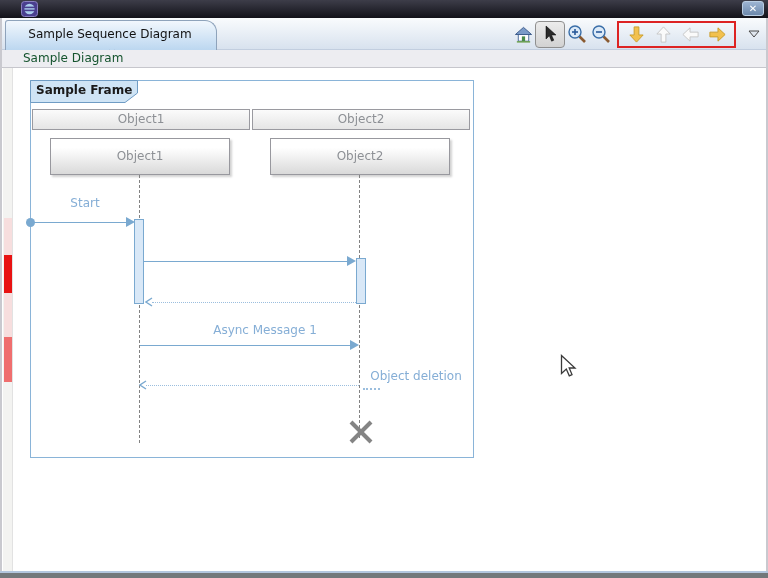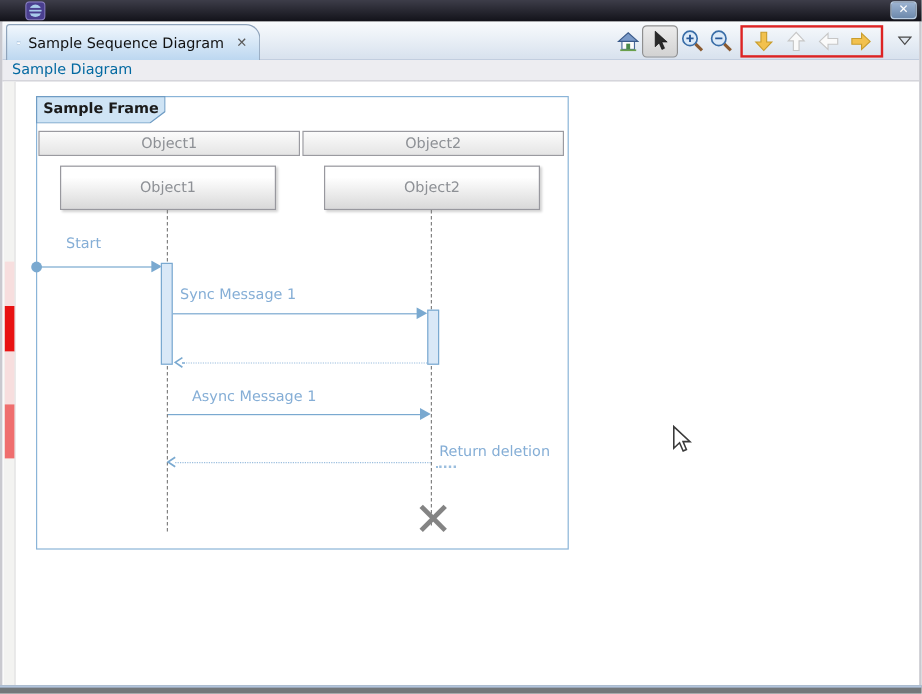--- a/index.html
+++ b/index.html
@@ -23,37 +23,37 @@
                 background:#73787b; border-top:2px solid #b3c6de; }
 
   
   .tabbar { position:absolute; left:2px; right:2px; top:18px; height:32px;
             background:linear-gradient(#f9fbfd, #d8e2ee);
             border-bottom:1px solid #c2cedf; }
   .tab { position:absolute; left:3px; top:2px; width:212px; height:30px;
          background:linear-gradient(#f1f7fd, #bcd7f0);
          border:1px solid #8ea3bb; border-bottom:none;
          border-radius:3px 12px 0 0; display:flex; align-items:center;
-         padding:0 10px 0 8px; gap:6px; }
+         padding:0 10px 0 8px; gap:6px;flex-direction:column; }
   .tab-title { font-size:12px; color:#111; white-space:nowrap; }
   .tab-close { font-size:11px; font-weight:bold; color:#5a5a5a; margin-left:4px; cursor:default; }
 
   .toolbar { position:absolute; right:4px; top:0; height:32px; display:flex;
              align-items:center; }
   .tbtn { width:24px; height:24px; display:flex; align-items:center; justify-content:center; }
   .tbtn.pressed { border:1px solid #8f8f8f; border-radius:4px;
                   background:linear-gradient(#ececec,#d2d2d2); width:30px; height:27px; }
   .nav-group { display:flex; align-items:center; border:2px solid #dd2323;
                padding:1px 5px; margin:0 8px 0 4px; height:27px; gap:3px; }
   .dropdown-btn { width:16px; height:12px; display:flex; align-items:center; justify-content:center; margin-left:2px; }
 
   
   .breadcrumb { position:absolute; left:2px; right:2px; top:50px; height:18px;
                 background:#ededf1; border-bottom:1px solid #c6c6cc;
-                font-size:12px; color:#0369a1; padding-left:8px; line-height:17px; }
+                font-size:12px; color:#14532d; padding-left:21px; line-height:17px; }
 
   
   .canvas { position:absolute; left:0; top:68px; width:768px; height:486px; background:#fff; }
 
   
   .time-strip { position:absolute; left:3px; top:0; width:10px; height:503px;
                 background:#f3f3f1; border-right:1px solid #e2e2e2; }
   .tseg { position:absolute; left:1px; width:8px; }
 
   
@@ -69,21 +69,21 @@
   .obj-box { position:absolute; top:70px; height:37px; width:180px;
              background:linear-gradient(#ffffff 25%, #d9d9d9);
              border:1px solid #98989e; box-shadow:1.5px 1.5px 2px rgba(0,0,0,0.18);
              color:#8d9095; font-size:12px; text-align:center; line-height:35px; }
 
   .lifeline { position:absolute; width:0; border-left:1px dashed #828282; }
   .activation { position:absolute; width:10px; background:#d9e8f7; border:1px solid #7aa9d0; }
 
   .msg-line-solid  { position:absolute; height:0; border-top:1px solid #7aa9d0; }
   .msg-line-dotted { position:absolute; height:0; border-top:1px dotted #9bbede; }
-  .msg-label { position:absolute; font-size:12px; color:#85aed6; white-space:nowrap; }
+  .msg-label { position:absolute; font-size:12px; color:#85aed6; text-align:center; white-space:nowrap; }
   .arrow-abs { position:absolute; }
 
   .start-circle { position:absolute; left:26px; top:150px; width:9px; height:9px;
                   border-radius:50%; background:#7aa9d0; }
 
   .dots { position:absolute; left:363px; top:320px; width:17px; border-top:2px dotted #9bbede; }
 </style>
 </head>
 <body>
 
@@ -201,39 +201,38 @@
     </svg>
     <div class="msg-label" style="left:55px;top:128px;width:60px;">Start</div>
 
     <div class="activation" style="left:134px;top:151px;height:85px;"></div>
     <div class="activation" style="left:356px;top:190px;height:46px;"></div>
 
     <div class="msg-line-solid" style="left:144px;top:193px;width:204px;"></div>
     <svg class="arrow-abs" style="left:347px;top:188px;" width="9" height="10" viewBox="0 0 9 10">
       <path d="M0,0 L9,5 L0,10 Z" fill="#7aa9d0"></path>
     </svg>
-    <div class="msg-label" style="left:150px;top:170px;width:200px;">Sync Message 1</div>
 
     <div class="msg-line-dotted" style="left:152px;top:234px;width:204px;"></div>
     <svg class="arrow-abs" style="left:145px;top:229px;" width="8" height="10" viewBox="0 0 8 10">
       <path d="M7,1 L1,5 L7,9" fill="none" stroke="#7aa9d0" stroke-width="1.4"></path>
     </svg>
 
     <div class="msg-line-solid" style="left:140px;top:277px;width:211px;"></div>
     <svg class="arrow-abs" style="left:350px;top:272px;" width="9" height="10" viewBox="0 0 9 10">
       <path d="M0,0 L9,5 L0,10 Z" fill="#7aa9d0"></path>
     </svg>
     <div class="msg-label" style="left:160px;top:255px;width:210px;">Async Message 1</div>
 
     <div class="msg-line-dotted" style="left:146px;top:317px;width:213px;"></div>
     <svg class="arrow-abs" style="left:139px;top:312px;" width="8" height="10" viewBox="0 0 8 10">
       <path d="M7,1 L1,5 L7,9" fill="none" stroke="#7aa9d0" stroke-width="1.4"></path>
     </svg>
 
-    <div class="msg-label" style="left:366px;top:301px;width:100px;">Return deletion</div>
+    <div class="msg-label" style="left:366px;top:301px;width:100px;">Object deletion</div>
     <div class="dots"></div>
     <svg class="arrow-abs" style="left:347px;top:350px;" width="28" height="28" viewBox="0 0 28 28">
       <line x1="4" y1="4" x2="24" y2="24" stroke="#848484" stroke-width="4"></line>
       <line x1="24" y1="4" x2="4" y2="24" stroke="#848484" stroke-width="4"></line>
     </svg>
 
     <svg class="arrow-abs" style="left:560px;top:286px;" width="17" height="24" viewBox="0 0 17 24">
       <path d="M1.5,1.5 L1.5,19.5 L6.3,15 L9.3,21.8 L12,20.6 L9.2,14 L15,14 Z" fill="#ffffff" stroke="#3a3a3a" stroke-width="1.3"></path>
     </svg>
   </div>

